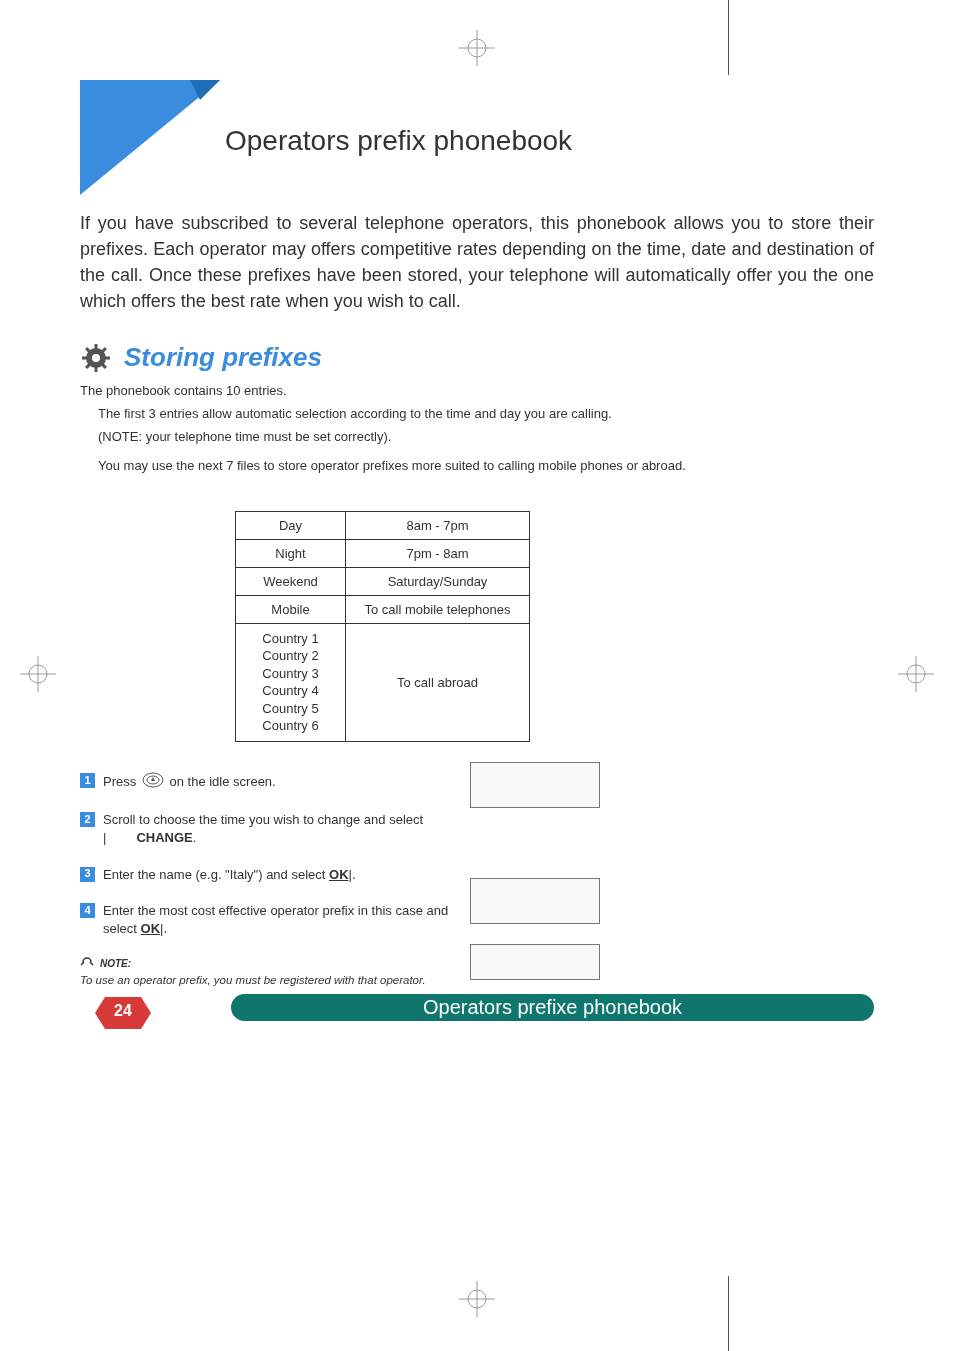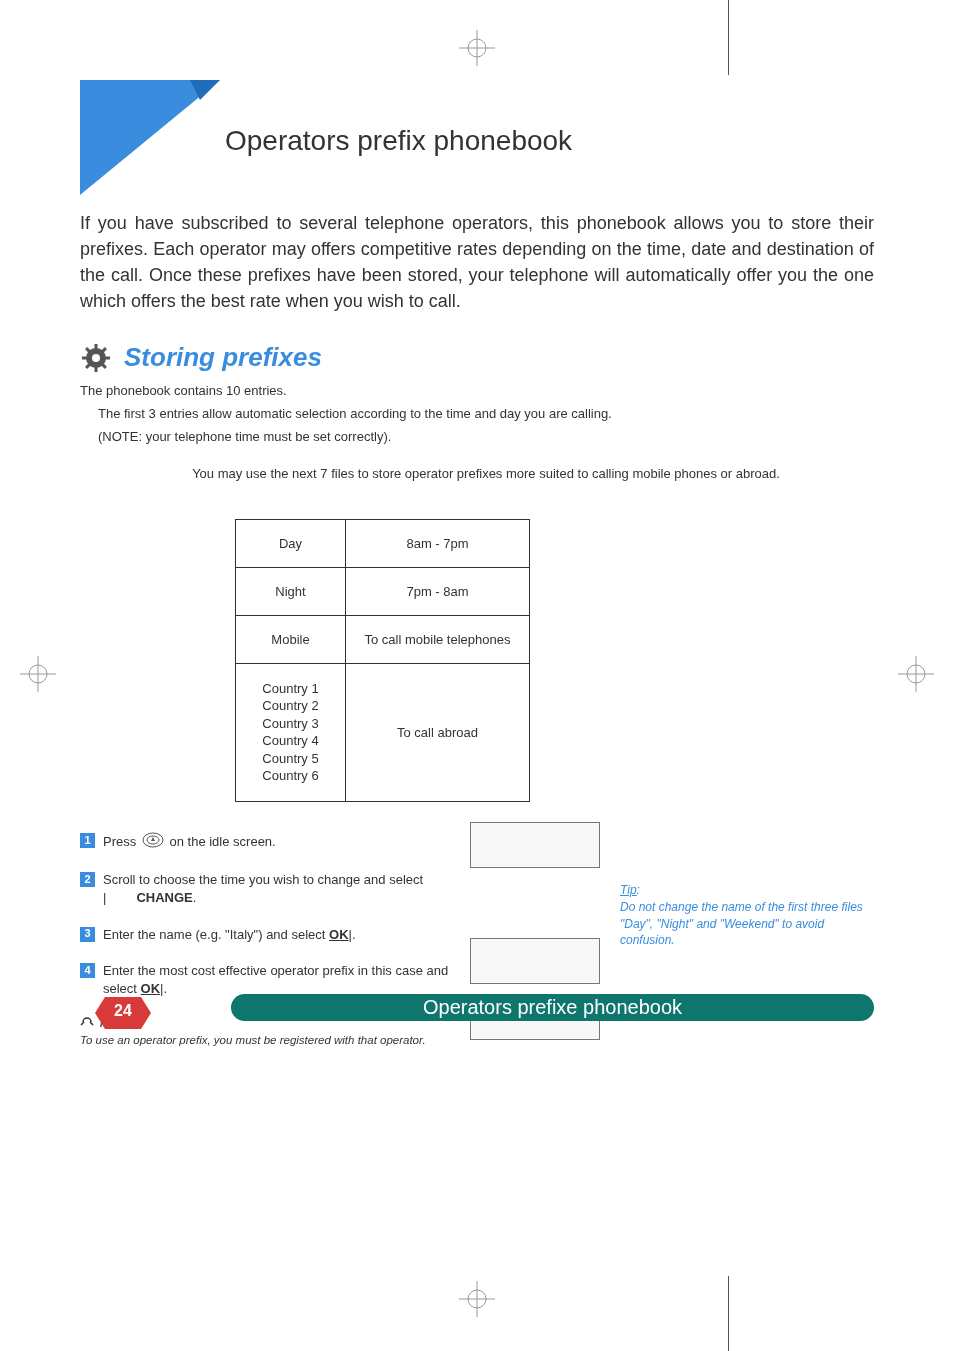--- a/index.html
+++ b/index.html
@@ -91,33 +91,33 @@
     font-weight: bold;
     font-style: italic;
     color: #3a8dde;
   }
   .body-text {
     font-size: 13px;
     line-height: 1.45;
     color: #333;
   }
   .indent1 { margin-left: 18px; margin-top: 4px; }
-  .indent1b { margin-left: 18px; margin-top: 18px; text-align: center; }
+  .indent1b { margin-left: 18px; margin-top: 10px; }
   .table-wrap {
     margin: 35px 0 30px 155px;
     width: 295px;
   }
   table.prefix-table {
     border-collapse: collapse;
     width: 100%;
     font-size: 13px;
   }
   table.prefix-table td {
     border: 1px solid #333;
-    padding: 16px 6px;
+    padding: 6px 6px;
     text-align: center;
   }
   table.prefix-table td.col1 { width: 110px; }
   .country-list { line-height: 1.35; padding: 2px 0; }
   .steps-area {
     display: flex;
     align-items: flex-start;
     gap: 20px;
   }
   .steps-col { flex: 0 0 370px; }
@@ -310,20 +310,24 @@
       <tbody>
           <tr>
             <td class="col1">Day</td>
             <td>8am - 7pm</td>
           </tr>
       <tr>
             <td class="col1">Night</td>
             <td>7pm - 8am</td>
           </tr>
       <tr>
+            <td class="col1">Weekend</td>
+            <td>Saturday/Sunday</td>
+          </tr>
+      <tr>
             <td class="col1">Mobile</td>
             <td>To call mobile telephones</td>
           </tr>
       <tr>
         <td class="col1 country-list">
           <div>Country 1</div>
           <div>Country 2</div>
           <div>Country 3</div>
           <div>Country 4</div>
           <div>Country 5</div>
@@ -388,26 +392,20 @@
 
     </div>
 
     <div class="screens-col">
       <div class="screen-box"></div>
       <div style="height:30px"></div>
       <div class="screen-box"></div>
       <div class="screen-box tall"></div>
     </div>
 
-    <div class="tip-col">
-      <div class="tip-box">
-        <span class="tip-label">Tip</span><span>:</span><br>
-        <span>Do not change the name of the first three files "Day", "Night" and "Weekend" to avoid confusion.</span>
-      </div>
-    </div>
   </div>
 
 </div>
 
 <div class="footer">
   <div class="page-num-badge">
     <svg width="56" height="32">
         <polygon points="10,0 46,0 56,16 46,32 10,32 0,16" fill="#d83a3a"></polygon>
       </svg>
     <span class="page-num-text">24</span>

